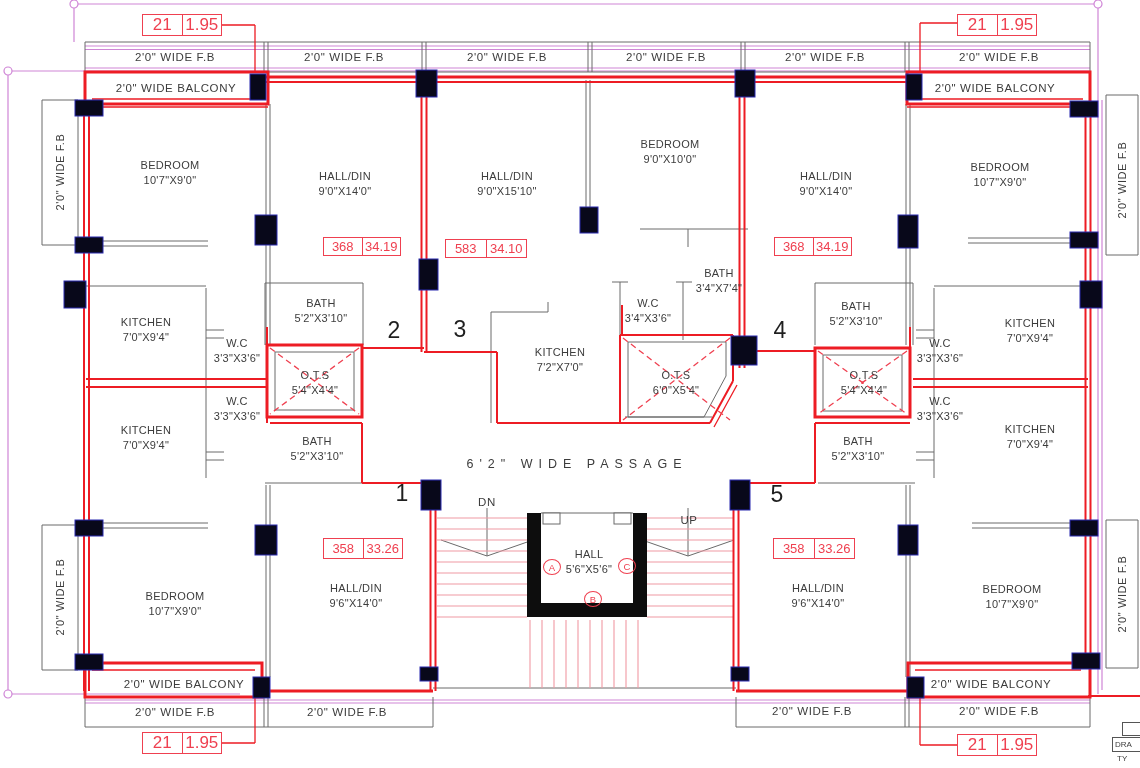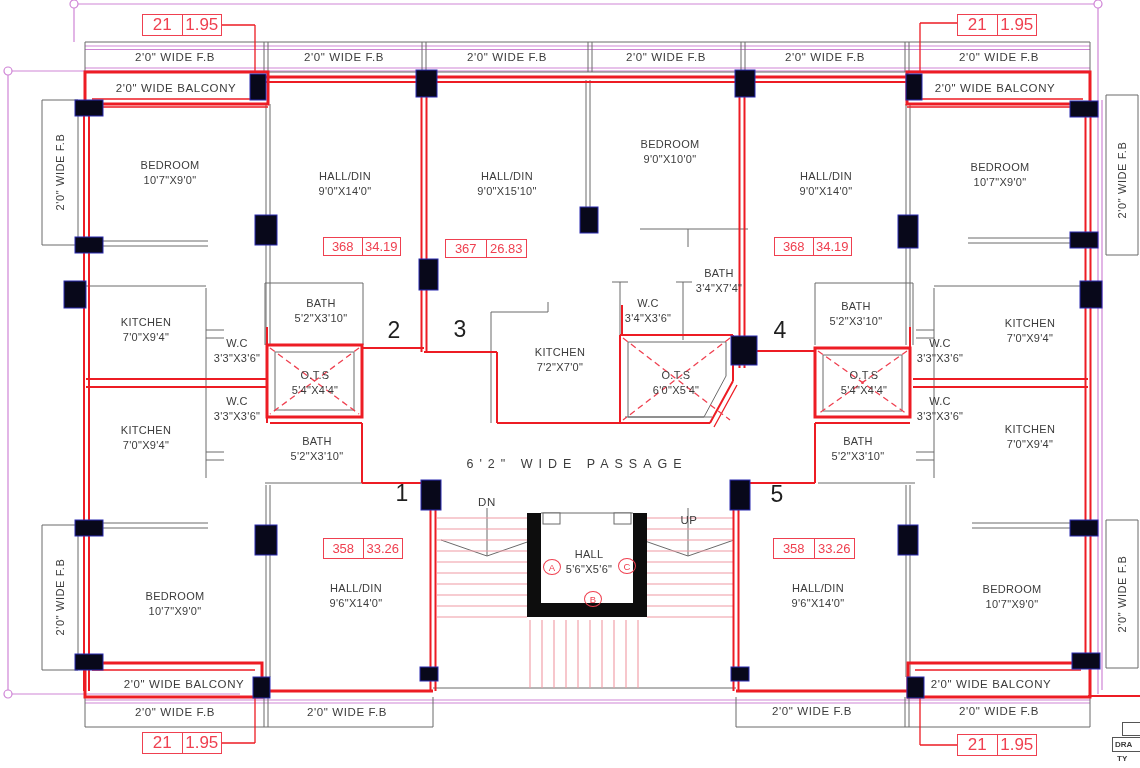--- a/index.html
+++ b/index.html
@@ -14,21 +14,21 @@
   .unit{position:absolute;transform:translate(-50%,-50%);font-size:23px;color:#1f1f1f;}
   .passage{letter-spacing:6px;font-size:12.5px;}
   .marker{position:absolute;transform:translate(-50%,-50%);width:16px;height:14px;
           border:1px solid #ef4050;border-radius:50%;color:#ef4050;font-size:9.5px;
           display:flex;align-items:center;justify-content:center;background:transparent;}
   .abox{position:absolute;display:flex;border:1px solid #ef4050;color:#ef4050;
         font-size:13px;background:#fff;}
   .abox span{flex:1;display:flex;align-items:center;justify-content:center;}
   .abox span + span{border-left:1px solid #ef4050;}
   .rbox{font-size:17px;}
-  .tb{position:absolute;color:#3c3c3c;font-size:8px;font-weight:bold;}
+  .tb{position:absolute;color:#3c3c3c;font-size:8px;}
   .tb .bx{position:absolute;border:1px solid #555;background:#fff;}
 </style>
 </head>
 <body>
 
 <div id="plan">
 
 <svg width="1140" height="768" viewBox="0 0 1140 768">
 
   <g stroke="#cf85d6" fill="none" stroke-width="1.2">
@@ -345,22 +345,22 @@
 <div class="abox rbox" style="left:957px;top:734px;width:78px;height:20px">
   <span>21</span>
       <span>1.95</span>
     </div>
 
 <div class="abox" style="left:323px;top:237px;width:76px;height:17px">
   <span>368</span>
       <span>34.19</span>
     </div>
 <div class="abox" style="left:445px;top:239px;width:80px;height:17px">
-  <span>367</span>
-      <span>26.83</span>
+  <span>583</span>
+      <span>34.10</span>
     </div>
 <div class="abox" style="left:774px;top:237px;width:76px;height:17px">
   <span>368</span>
       <span>34.19</span>
     </div>
 <div class="abox" style="left:323px;top:538px;width:78px;height:19px">
   <span>358</span>
       <span>33.26</span>
     </div>
 <div class="abox" style="left:773px;top:538px;width:80px;height:19px">

